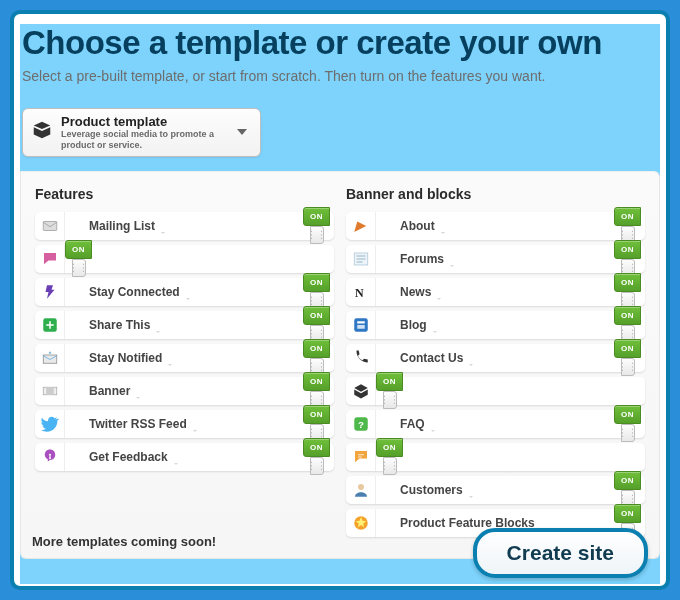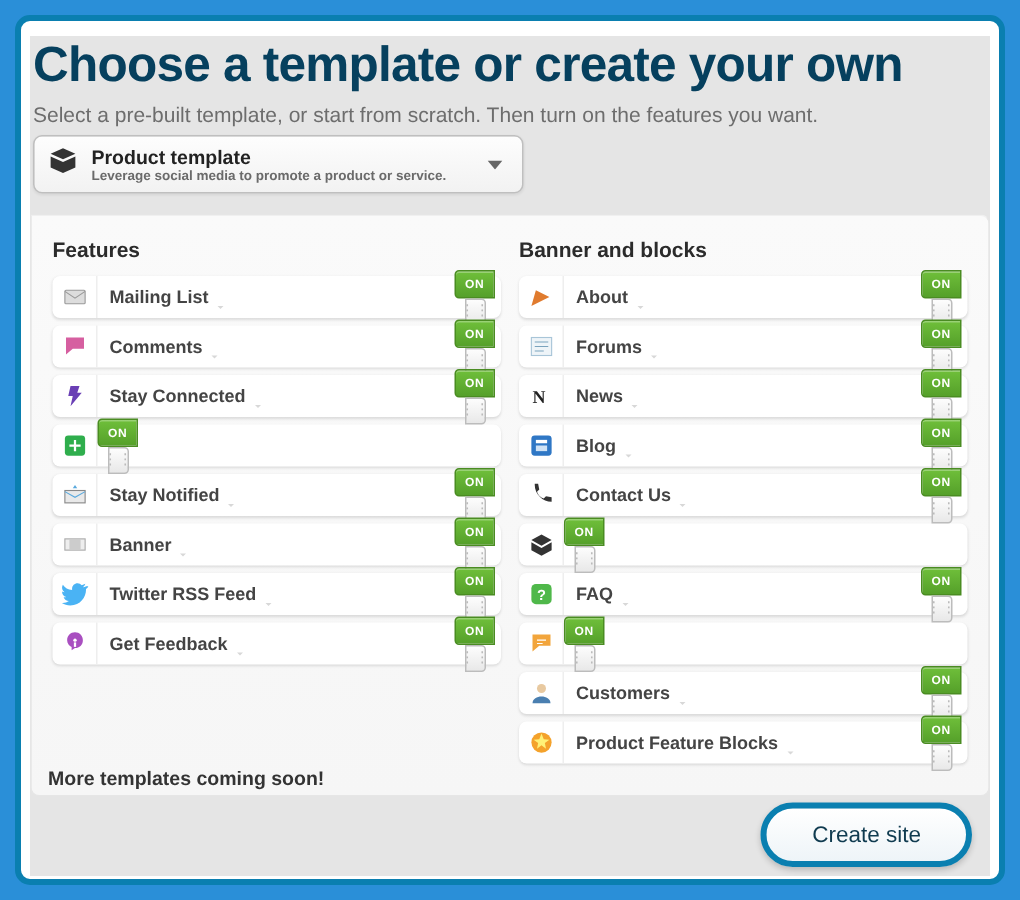--- a/index.html
+++ b/index.html
@@ -12,37 +12,37 @@
   }
   .outer {
     background: #fff;
     border: 4px solid #0a7fb0;
     border-radius: 10px;
     padding: 6px;
     height: 580px;
     position: relative;
   }
   .inner {
-    background: #e5e5e5;
+    background: #7dd3fc;
     height: 100%;
   }
   h1 {
     font-size: 33px;
     font-weight: 700;
     color: #06405e;
     letter-spacing: -0.5px;
     margin: 4px 0 6px 2px;
   }
   .subtitle {
     color: #6d6d6d;
     font-size: 14px;
-    margin: 0 0 6px 2px;
+    margin: 0 0 24px 2px;
   }
   .template-select {
-    width: 327px;
+    width: 239px;
     border: 1px solid #bfbfbf;
     border-radius: 6px;
     background: linear-gradient(#fdfdfd,#f2f2f2);
     display: flex;
     align-items: center;
     padding: 5px 8px;
     gap: 8px;
     box-shadow: 0 1px 2px rgba(0,0,0,0.08);
     margin-left: 2px;
     cursor: pointer;
@@ -86,20 +86,21 @@
     width: 30px; height: 28px;
     display:flex; align-items:center; justify-content:center;
     border-right: 1px solid #eee;
   }
   .row .label {
     flex: 1;
     padding-left: 8px;
     font-size: 12px;
     font-weight: 700;
     color: #444;
+    margin-left: 16px;
   }
   .row .bubble {
     width: 10px; height: 8px;
     background: #d8d8d8;
     border-radius: 2px;
     margin-left: 4px;
     position: relative;
   }
   .row .bubble::after {
     content:"";
@@ -132,35 +133,36 @@
     border-radius: 0 3px 3px 0;
     display:flex; align-items:center; justify-content:center;
   }
   .toggle-knob span {
     color:#bbb; font-size:10px; line-height: 1;
   }
   .footer {
     position: absolute;
     left: 0; right: 0; bottom: 8px;
     display:flex;
+    align-items:center;
     justify-content: space-between;
     padding: 0 18px 0 18px;
   }
   .footer-text {
     font-size: 13px;
     font-weight: 700;
     color: #333;
   }
   .create-btn {
     background: linear-gradient(#ffffff,#eef4f8);
     border: 4px solid #0a7fb0;
     border-radius: 22px;
     padding: 9px 30px;
-    font-size: 15px;
-    font-weight: 400;
+    font-size: 21px;
+    font-weight: 700;
     color: #103b50;
     cursor: pointer;
     box-shadow: 0 2px 4px rgba(0,0,0,0.2), inset 0 1px 0 #fff;
     margin-top: 24px;
   }
   
   .ic { width:18px; height:18px; display:block; }
 </style>
 </head>
 <body>
@@ -206,21 +208,20 @@
                   <span>⋮⋮</span>
                 </div>
               </div>
             </div>
             <div class="row">
               <div class="icon-cell">
                 <svg class="ic" viewBox="0 0 24 24">
                   <path fill="#d65fa0" d="M4 4h16v10H10l-6 5V4z"></path>
                 </svg>
               </div>
-              <div class="label">Comments<span class="bubble"></span></div>
               <div class="toggle-wrap">
                 <div class="toggle-on">ON</div>
                 <div class="toggle-knob">
                   <span>⋮⋮</span>
                 </div>
               </div>
             </div>
             <div class="row">
               <div class="icon-cell">
                 <svg class="ic" viewBox="0 0 24 24">
@@ -235,20 +236,21 @@
                 </div>
               </div>
             </div>
             <div class="row">
               <div class="icon-cell">
                 <svg class="ic" viewBox="0 0 24 24">
                   <rect x="3" y="3" width="18" height="18" rx="3" fill="#2fae4d"></rect>
                   <path d="M7 12h10M12 7v10" stroke="#fff" stroke-width="2"></path>
                 </svg>
               </div>
+              <div class="label">Share This<span class="bubble"></span></div>
               <div class="toggle-wrap">
                 <div class="toggle-on">ON</div>
                 <div class="toggle-knob">
                   <span>⋮⋮</span>
                 </div>
               </div>
             </div>
             <div class="row">
               <div class="icon-cell">
                 <svg class="ic" viewBox="0 0 24 24">

